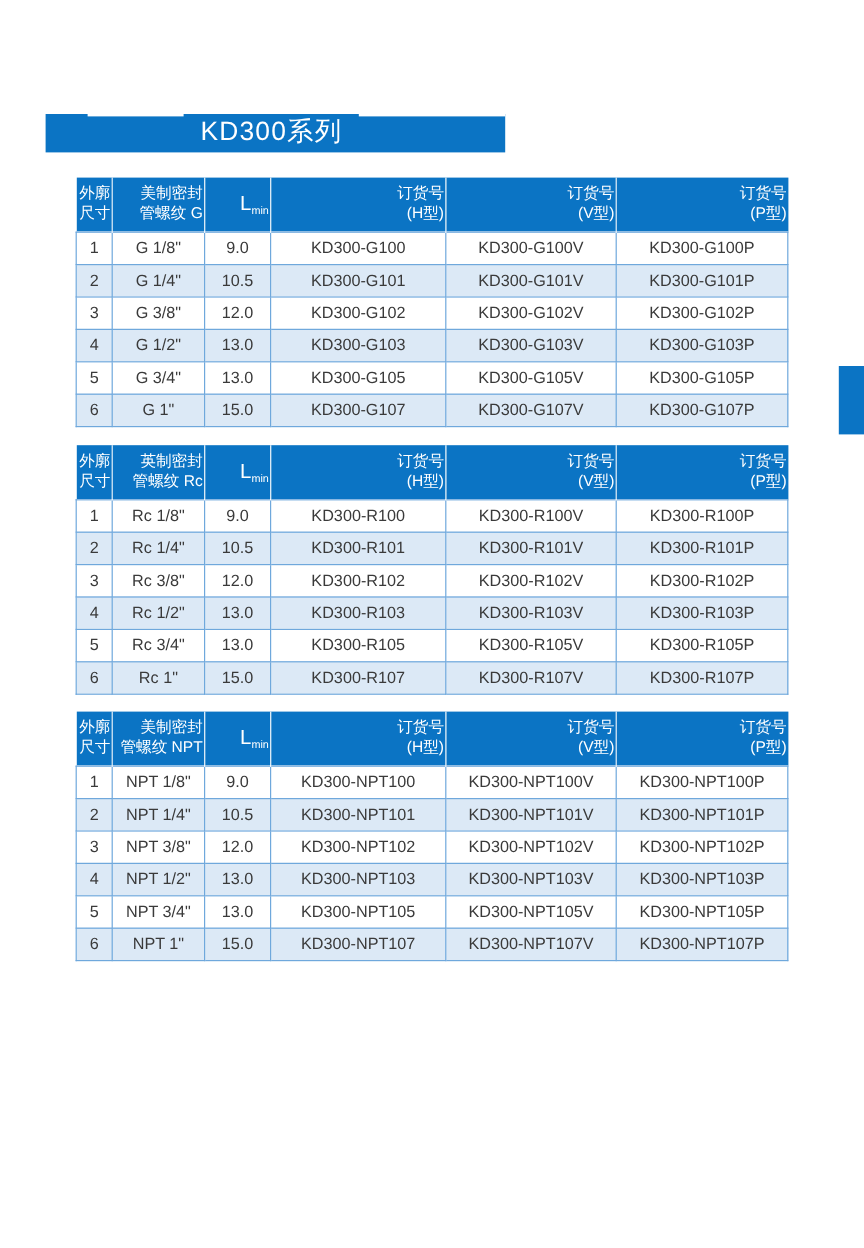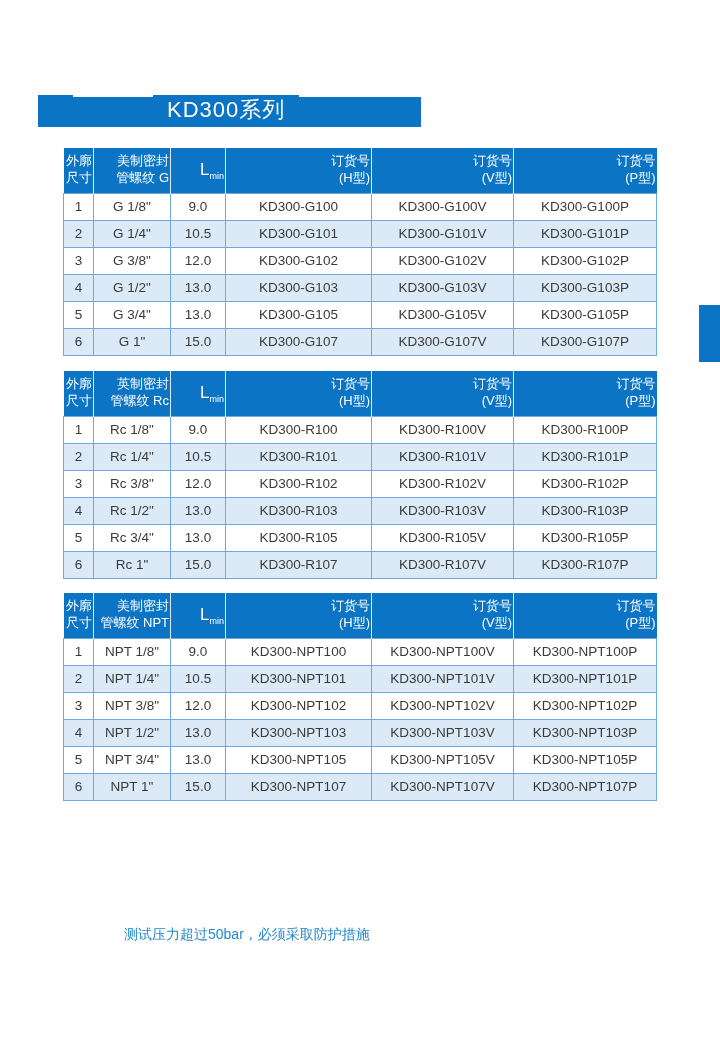--- a/index.html
+++ b/index.html
@@ -299,14 +299,13 @@
         <td>NPT 1"</td>
         <td>15.0</td>
         <td>KD300-NPT107</td>
         <td>KD300-NPT107V</td>
         <td>KD300-NPT107P</td>
       </tr>
     </tbody>
 </table>
 
 <div class="note">
-  <div class="cont">测试压力超过50bar，必须采取防护措施</div>
 </div>
 
 </body></html>

